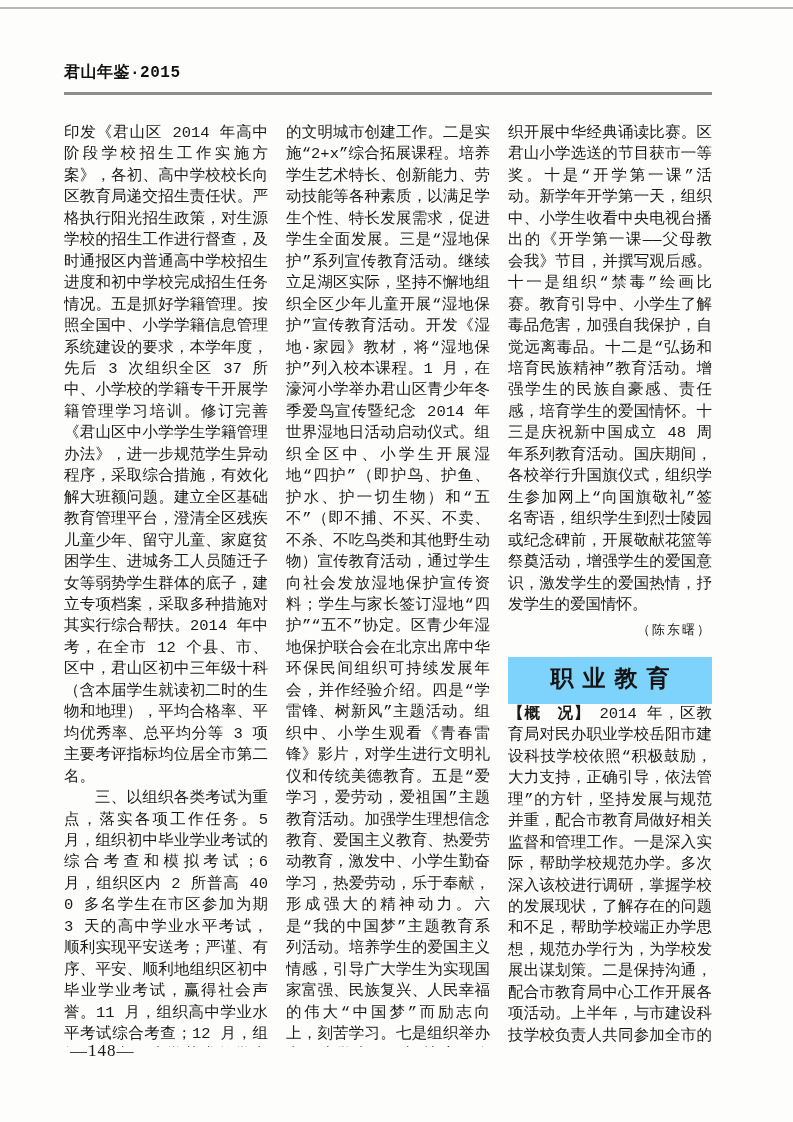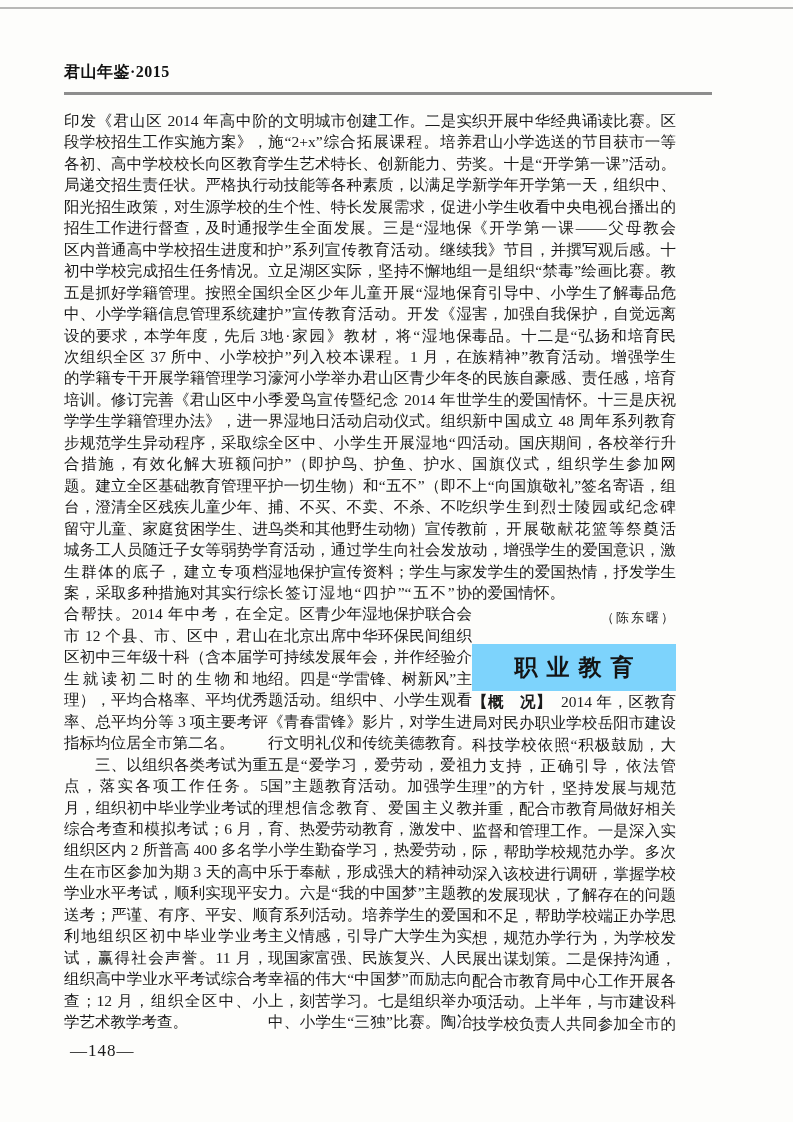--- a/index.html
+++ b/index.html
@@ -16,36 +16,38 @@
   .scan-edge {
     position: absolute;
     top: 7px; left: 0;
     width: 100%; height: 2px;
     background: rgba(80,80,80,0.4);
   }
   .content {
     position: absolute;
     left: 64px; top: 0;
     width: 648px;
+    font-family: Liberation Mono, monospace;
   }
   .masthead-title {
     margin-top: 62px;
     font-size: 16px;
     font-weight: 600;
     letter-spacing: 0.5px;
     color: #111;
   }
   .masthead-rule {
     margin-top: 9px;
     height: 3px;
     background: #8d8d8d;
   }
   .cols {
     display: flex;
-    margin-top: 15px;
+    gap: 18px;
+    margin-top: 28px;
   }
   .col {
     width: 204px;
     height: 924px;
     overflow: hidden;
     font-size: 15.5px;
     line-height: 21.45px;
     text-align: justify;
     text-justify: inter-ideograph;
     word-break: break-all;

